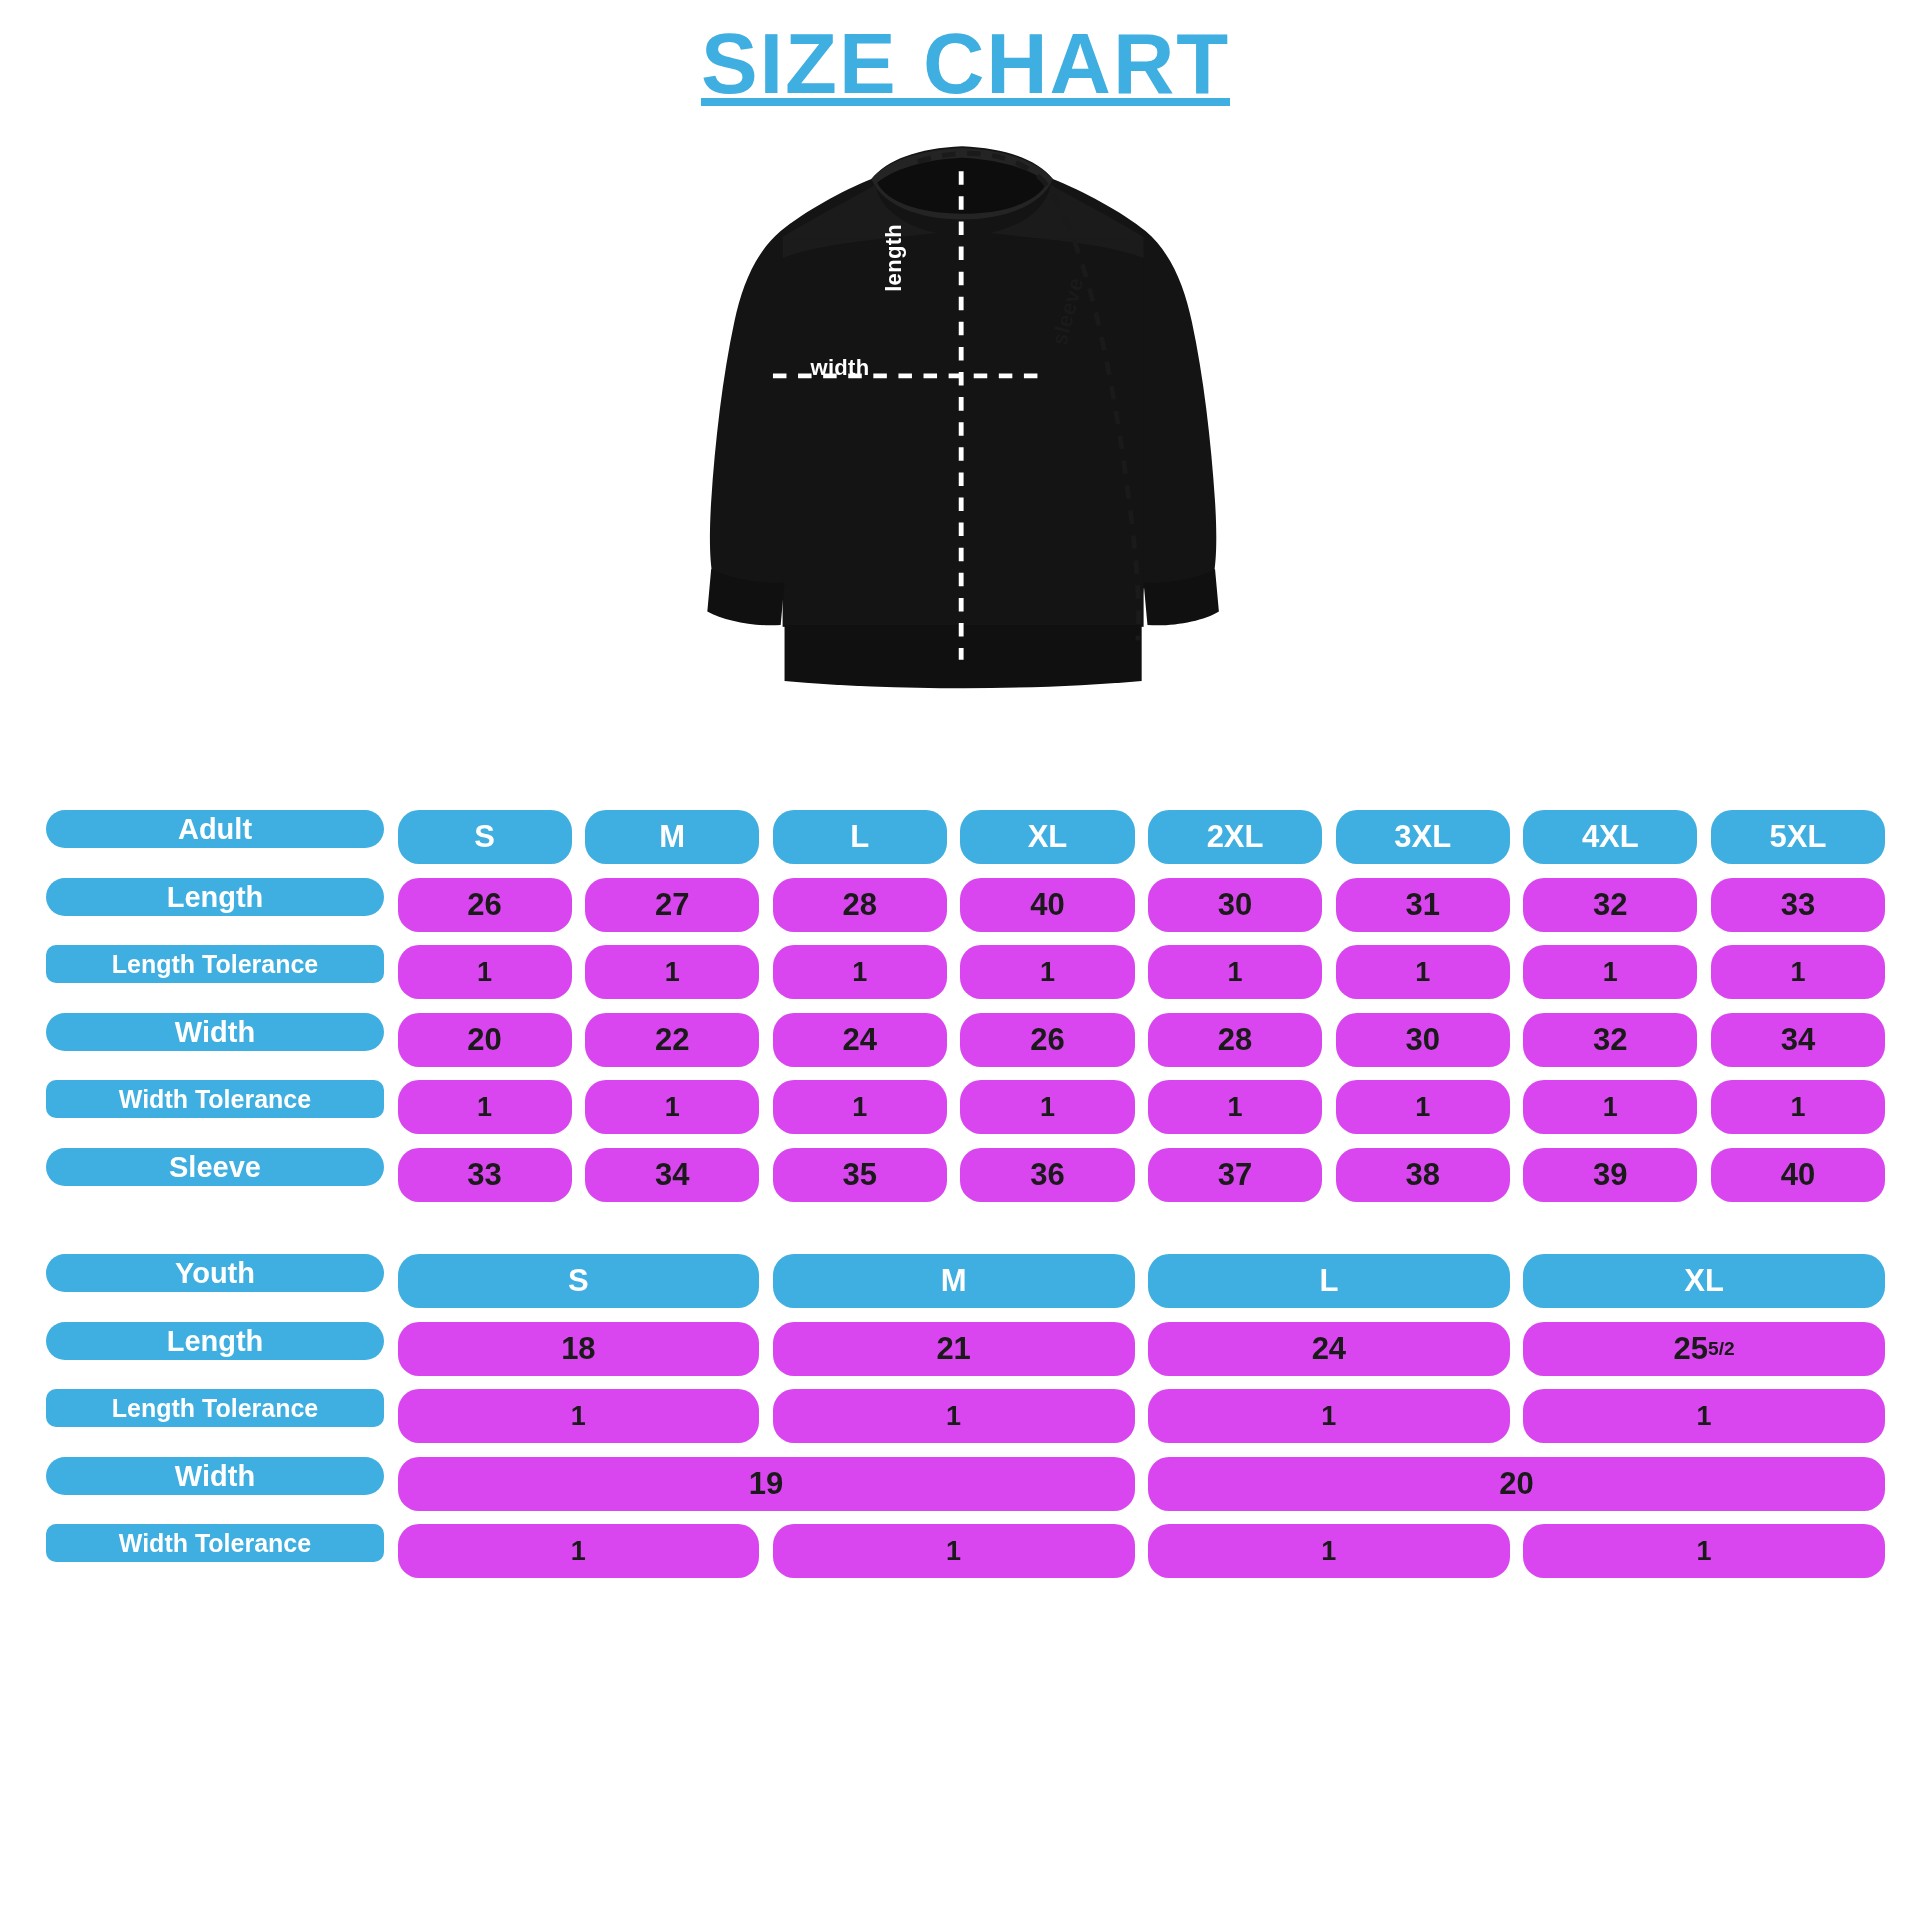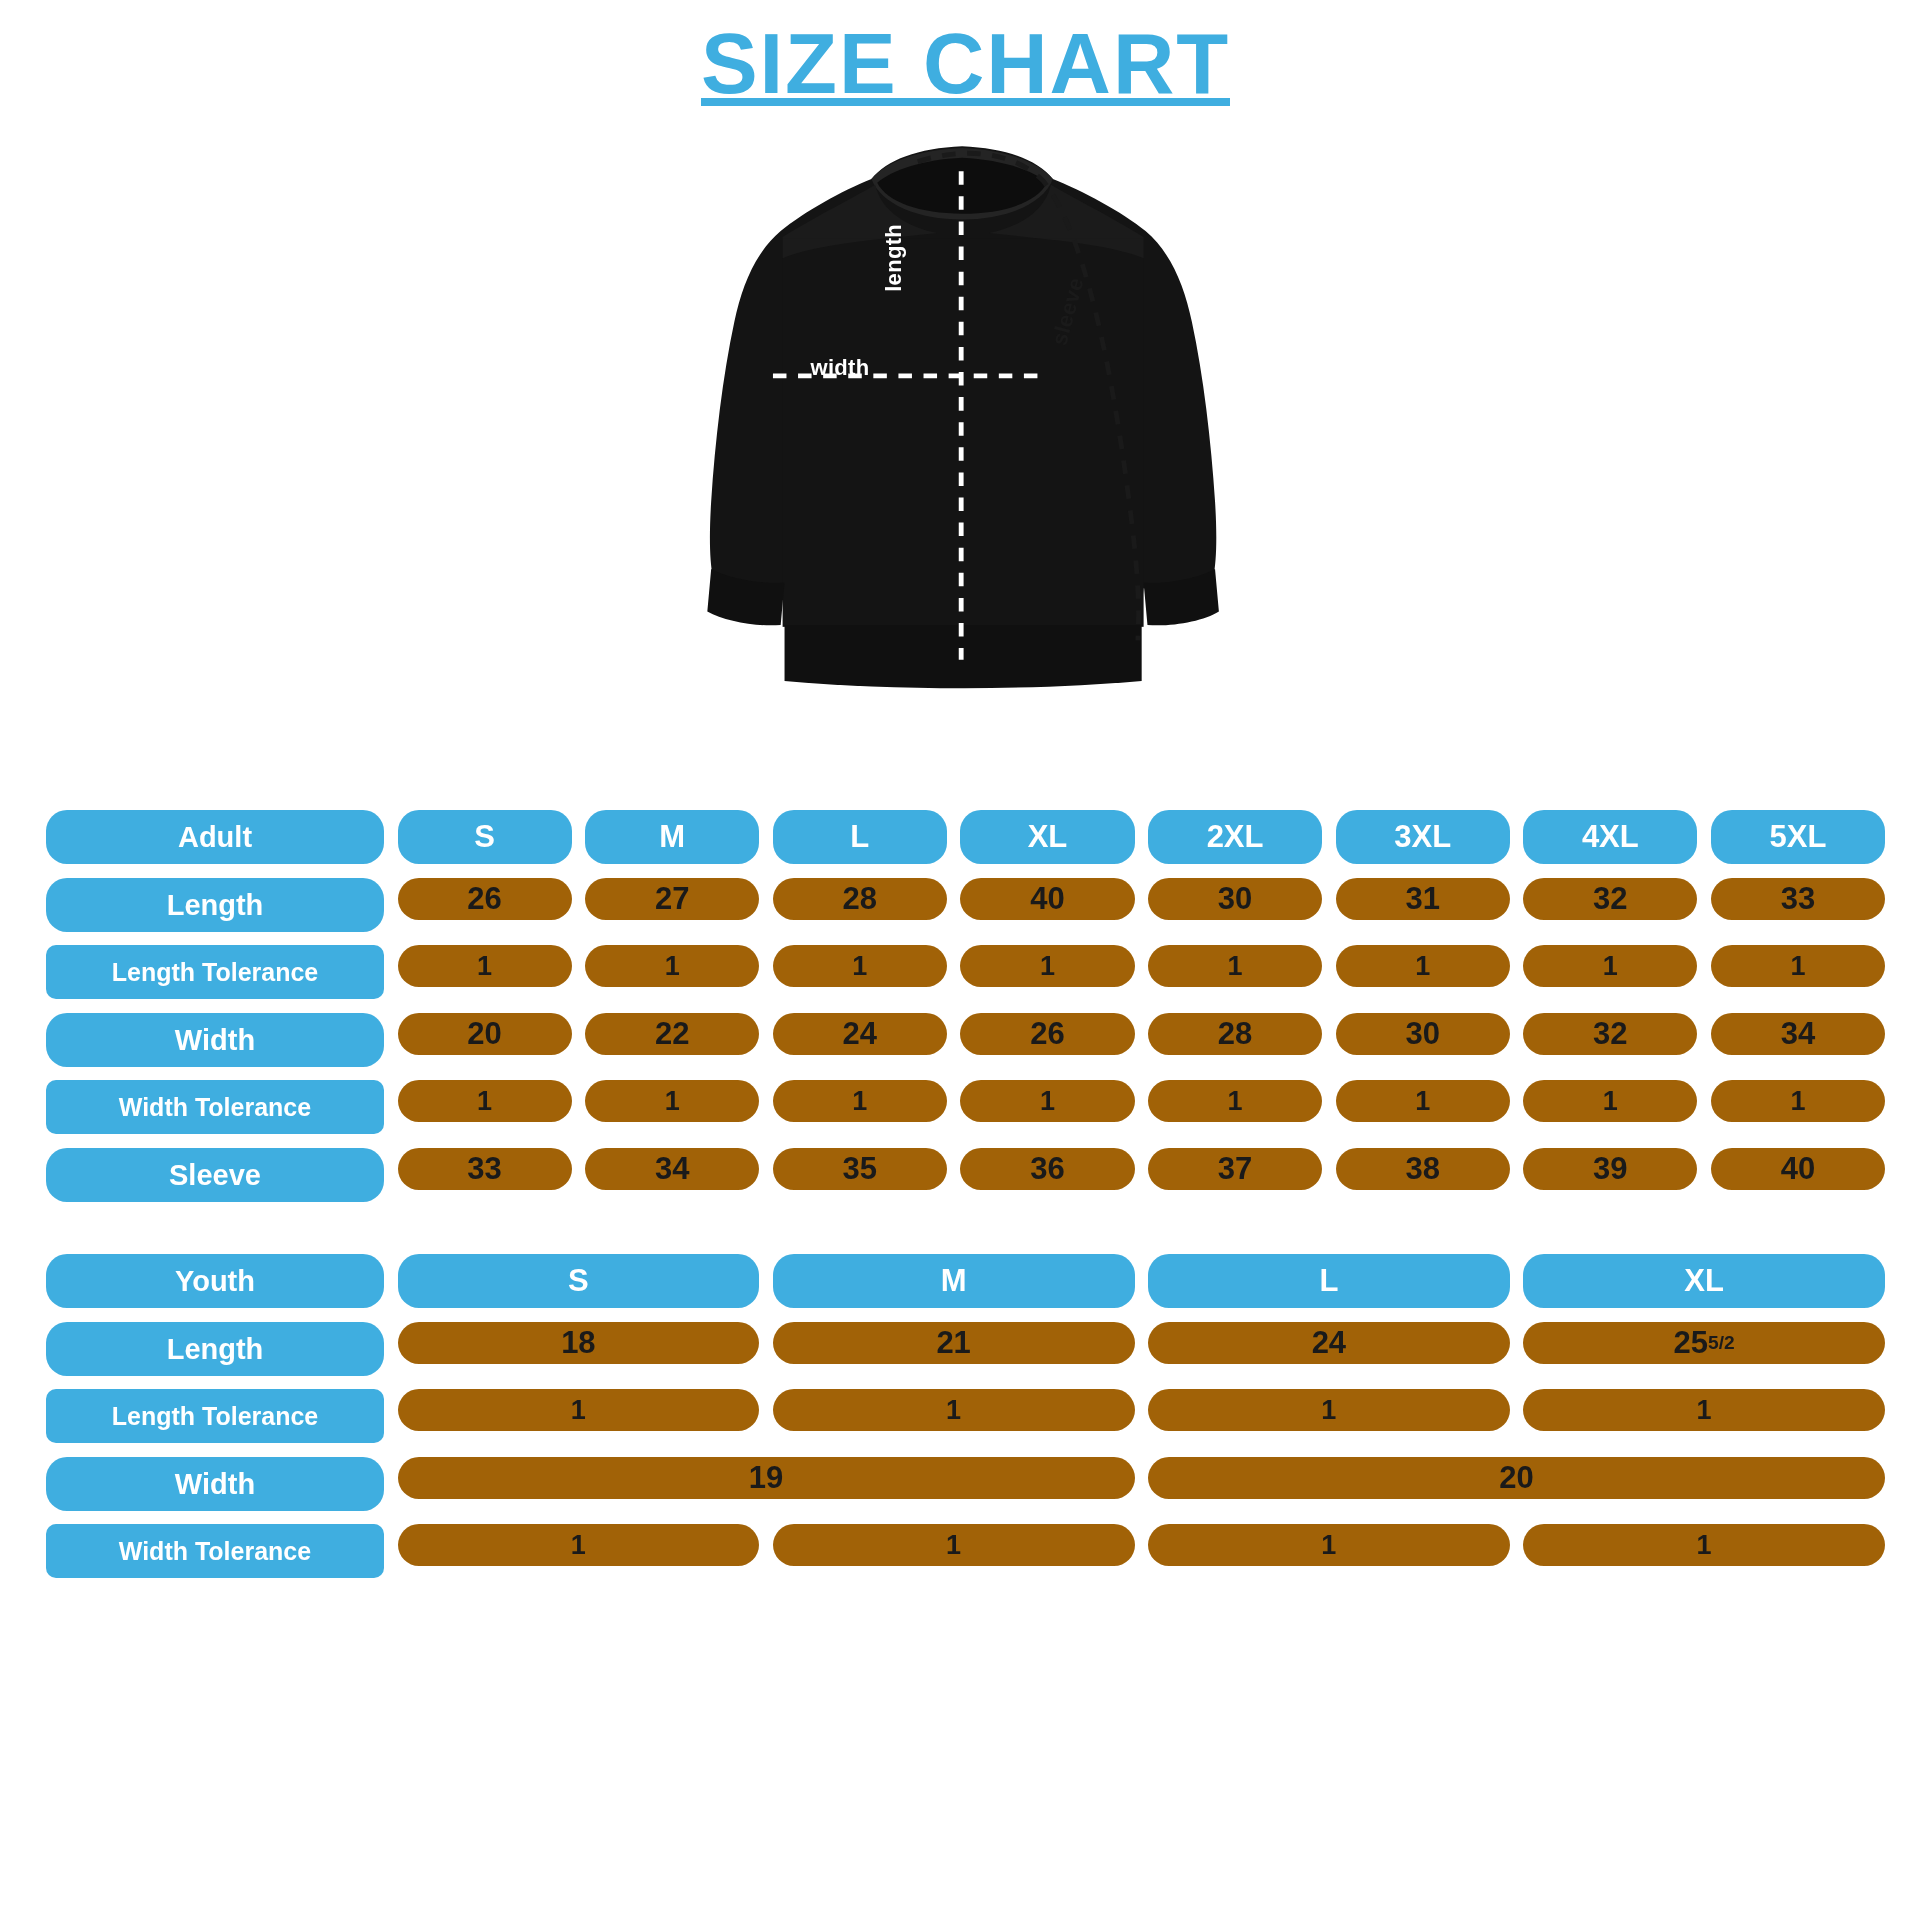--- a/index.html
+++ b/index.html
@@ -79,36 +79,36 @@
     justify-content: center;
     text-align: center;
     font-weight: bold;
     line-height: 1.05;
   }
   .label-cell {
     flex: 0 0 338px;
     background: #3FAEE0;
     color: #ffffff;
     font-size: 29px;
-    height: 54px;
+    height: 38px;
   }
   .label-cell.small { font-size: 25px; border-radius: 10px; }
   .head-cell {
     flex: 1 1 0;
     background: #3FAEE0;
     color: #ffffff;
     font-size: 31px;
     height: 54px;
   }
   .val-cell {
     flex: 1 1 0;
-    background: #a16207;
+    background: #d946ef;
     color: #1a1a1a;
     font-size: 31px;
-    height: 42px;
+    height: 54px;
   }
   .val-cell.thin { font-size: 27px; }
   .frac { font-size: 0.62em; vertical-align: 0.55em; }
   .spacer { height: 39px; }
   .adult-block { margin-top: 21px; }
 </style>
 </head>
 <body>
 
 <div class="page">

